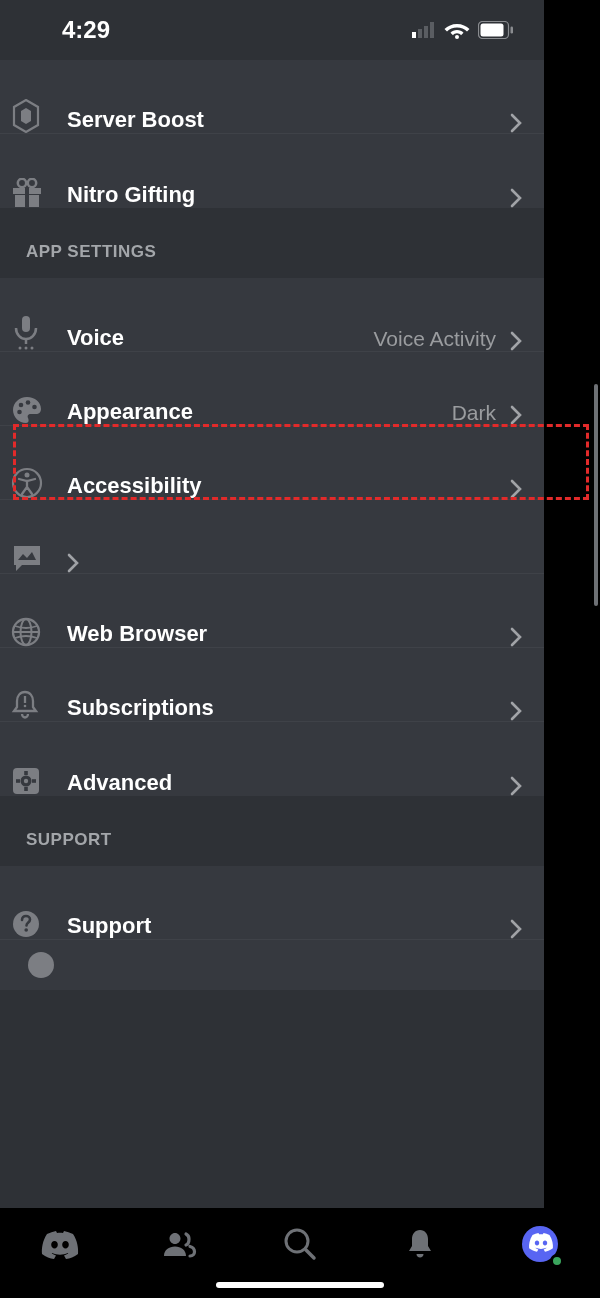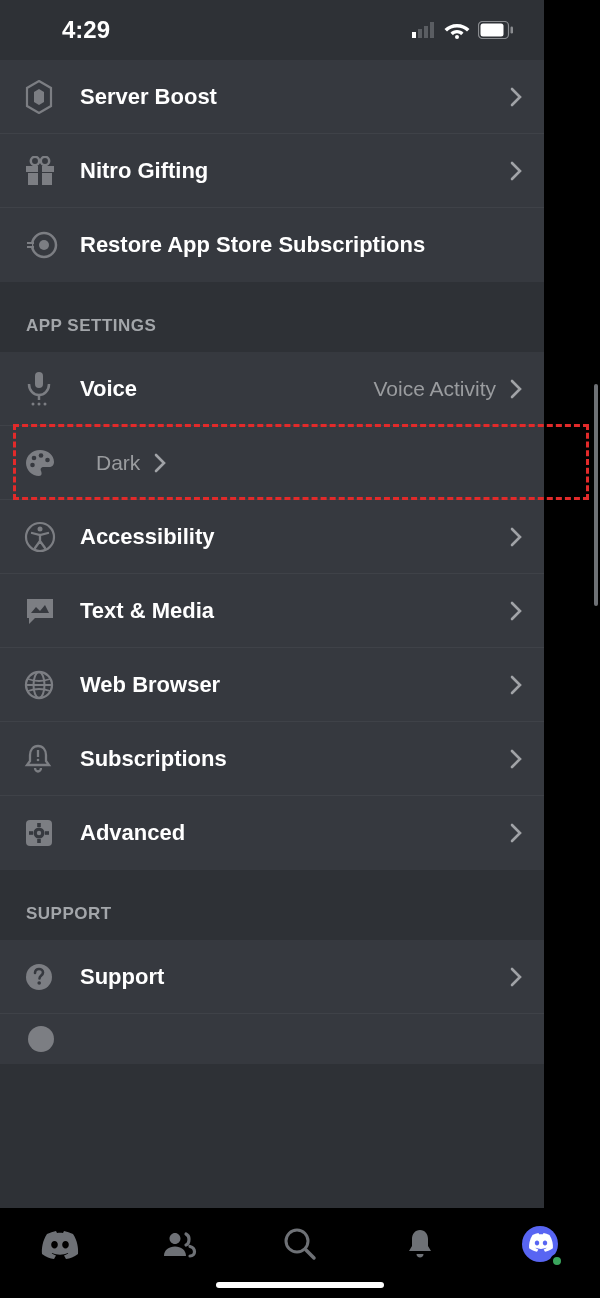--- a/index.html
+++ b/index.html
@@ -15,23 +15,23 @@
       align-items: center;
       padding: 0 30px 0 62px;
       background: #2E3136;
     }
     .status-time { font-size: 24px; font-weight: 600; color: #fff; }
     .status-icons { display: flex; align-items: center; gap: 8px; }
     
     .section { background: #36393F; }
     .row {
       display: flex;
-      align-items: center;
+      align-items: flex-end;
       height: 74px;
-      padding: 0 22px 0 24px;
+      padding: 0 22px 0 11px;
       border-bottom: 1px solid rgba(80,82,88,0.35);
       background: #36393F;
     }
     .row:last-child { border-bottom: none; }
     .row .icon-wrap {
       width: 56px;
       display: flex;
       align-items: center;
       justify-content: flex-start;
     }
@@ -180,31 +180,20 @@
         </svg>
       </span>
       <span class="label">Nitro Gifting</span>
       <span class="chev">
         <svg width="12" height="20" viewBox="0 0 12 20">
             <path d="M2 2 L10 10 L2 18" stroke="currentColor" stroke-width="2.6" fill="none" stroke-linecap="round"></path>
           </svg>
       </span>
     </div>
 
-    <div class="row">
-      <span class="icon-wrap">
-        <svg width="36" height="30" viewBox="0 0 36 30">
-          <circle cx="20" cy="15" r="12" stroke="#7C7E83" stroke-width="2.5" fill="none"></circle>
-          <circle cx="20" cy="15" r="5" fill="#7C7E83"></circle>
-          <rect x="0" y="12" width="8" height="6" fill="#36393F"></rect>
-          <path d="M3 13 L10 13 M3 17 L10 17" stroke="#7C7E83" stroke-width="2.2"></path>
-        </svg>
-      </span>
-      <span class="label">Restore App Store Subscriptions</span>
-    </div>
   </div>
 
   <div class="section-header">APP SETTINGS</div>
   <div class="section">
     <div class="row">
       <span class="icon-wrap">
         <svg width="30" height="36" viewBox="0 0 30 36">
           <rect x="11" y="1" width="8" height="16" rx="4" fill="#7C7E83"></rect>
           <path d="M5 13 C5 20 10 24 15 24 C20 24 25 20 25 13" stroke="#7C7E83" stroke-width="2.5" fill="none"></path>
           <line x1="15" y1="24" x2="15" y2="29" stroke="#7C7E83" stroke-width="2.5"></line>
@@ -225,20 +214,21 @@
     <div class="row" id="appearance-row">
       <span class="icon-wrap">
         <svg width="32" height="30" viewBox="0 0 32 30">
           <path d="M16 2 C8 2 2 8 2 15 C2 22 8 28 15 28 C18 28 18 25 17 23 C16 21 17 19 20 19 L25 19 C28 19 30 17 30 14 C30 7 24 2 16 2 Z" fill="#7C7E83"></path>
           <circle cx="10" cy="10" r="2.3" fill="#36393F"></circle>
           <circle cx="17" cy="7.5" r="2.3" fill="#36393F"></circle>
           <circle cx="23.5" cy="12" r="2.3" fill="#36393F"></circle>
           <circle cx="8.5" cy="17" r="2.3" fill="#36393F"></circle>
         </svg>
       </span>
+      <span class="label">Appearance</span>
       <span class="value">Dark</span>
       <span class="chev">
         <svg width="12" height="20" viewBox="0 0 12 20">
             <path d="M2 2 L10 10 L2 18" stroke="currentColor" stroke-width="2.6" fill="none" stroke-linecap="round"></path>
           </svg>
       </span>
     </div>
 
     <div class="row">
       <span class="icon-wrap">
@@ -257,21 +247,20 @@
     </div>
 
 
     <div class="row">
       <span class="icon-wrap">
         <svg width="32" height="30" viewBox="0 0 32 30">
           <path d="M3 3 H29 V22 H11 L5 28 V22 H3 Z" fill="#7C7E83"></path>
           <path d="M7 17 L12 11 L16 15 L21 9 L25 17 Z" fill="#36393F"></path>
         </svg>
       </span>
-      <span class="label">Text &amp; Media</span>
       <span class="chev">
         <svg width="12" height="20" viewBox="0 0 12 20">
             <path d="M2 2 L10 10 L2 18" stroke="currentColor" stroke-width="2.6" fill="none" stroke-linecap="round"></path>
           </svg>
       </span>
     </div>
 
     <div class="row">
       <span class="icon-wrap">
         <svg width="30" height="30" viewBox="0 0 30 30">

